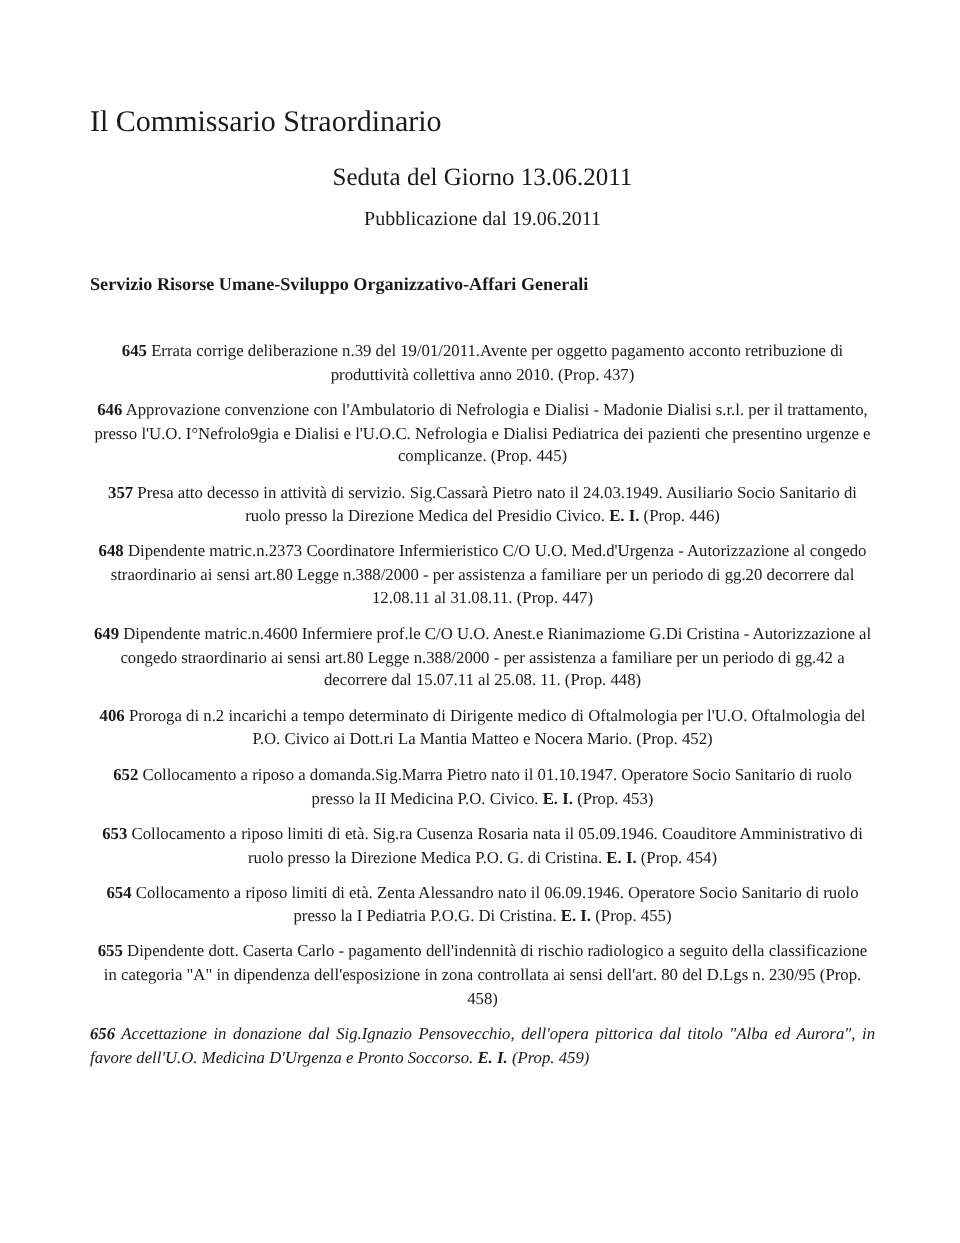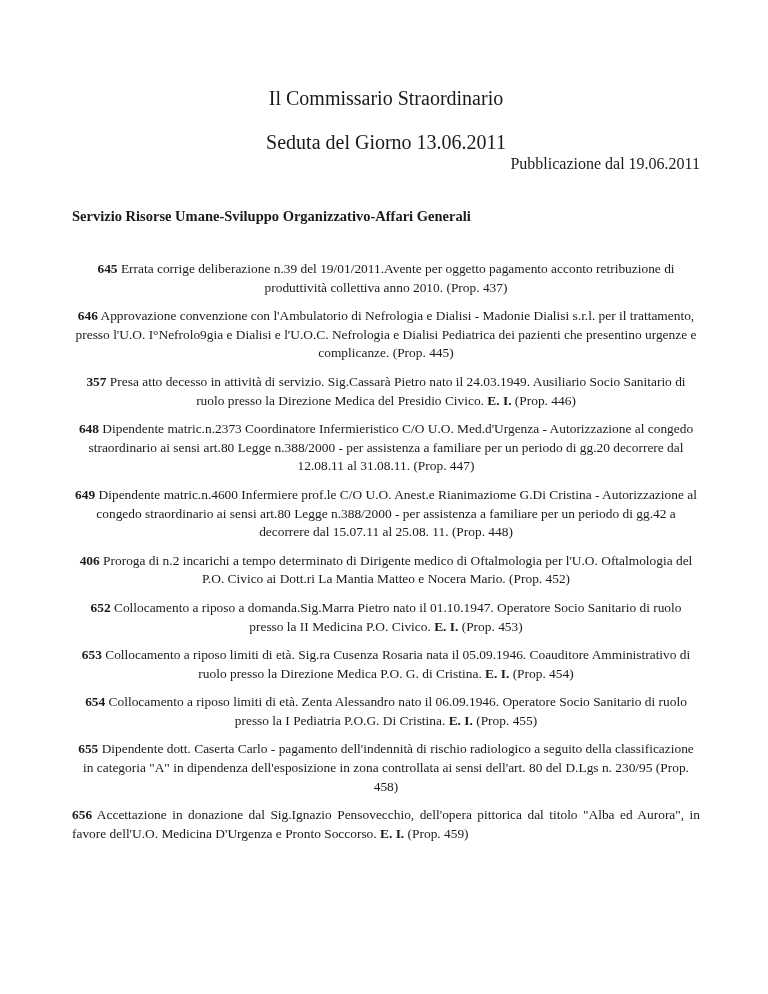--- a/index.html
+++ b/index.html
@@ -11,37 +11,36 @@
     color: #1a1a1a;
     overflow: hidden;
   }
   .page {
     box-sizing: border-box;
     width: 768px;
     height: 994px;
     padding: 86px 68px 0 72px;
   }
   .doc-title {
-    font-size: 20px;
+    font-size: 24px;
     font-weight: normal;
-    text-align: center;
     margin: 0 0 20px 0;
     line-height: 24px;
   }
   .session-line {
     font-size: 20px;
     font-weight: normal;
     text-align: center;
-    margin: 0;
+    margin: 12px;
     line-height: 24px;
   }
   .publication-line {
     font-size: 16px;
     font-weight: normal;
-    text-align: right;
+    text-align: center;
     margin: 0;
     line-height: 20px;
   }
   .section-heading {
     font-size: 14.5px;
     font-weight: bold;
     text-align: left;
     margin: 34px 0 0 0;
     line-height: 17px;
   }
@@ -49,20 +48,21 @@
     margin-top: 35px;
   }
   .item {
     font-size: 13.4px;
     line-height: 18.6px;
     margin: 0 0 10px 0;
     text-align: center;
   }
   .item.justify {
     text-align: justify;
+    font-style: italic;
   }
   .item .num, .item .ei {
     font-weight: bold;
   }
 </style>
 </head>
 <body>
 
 <div class="page">
   <h1 class="doc-title">Il Commissario Straordinario</h1>

